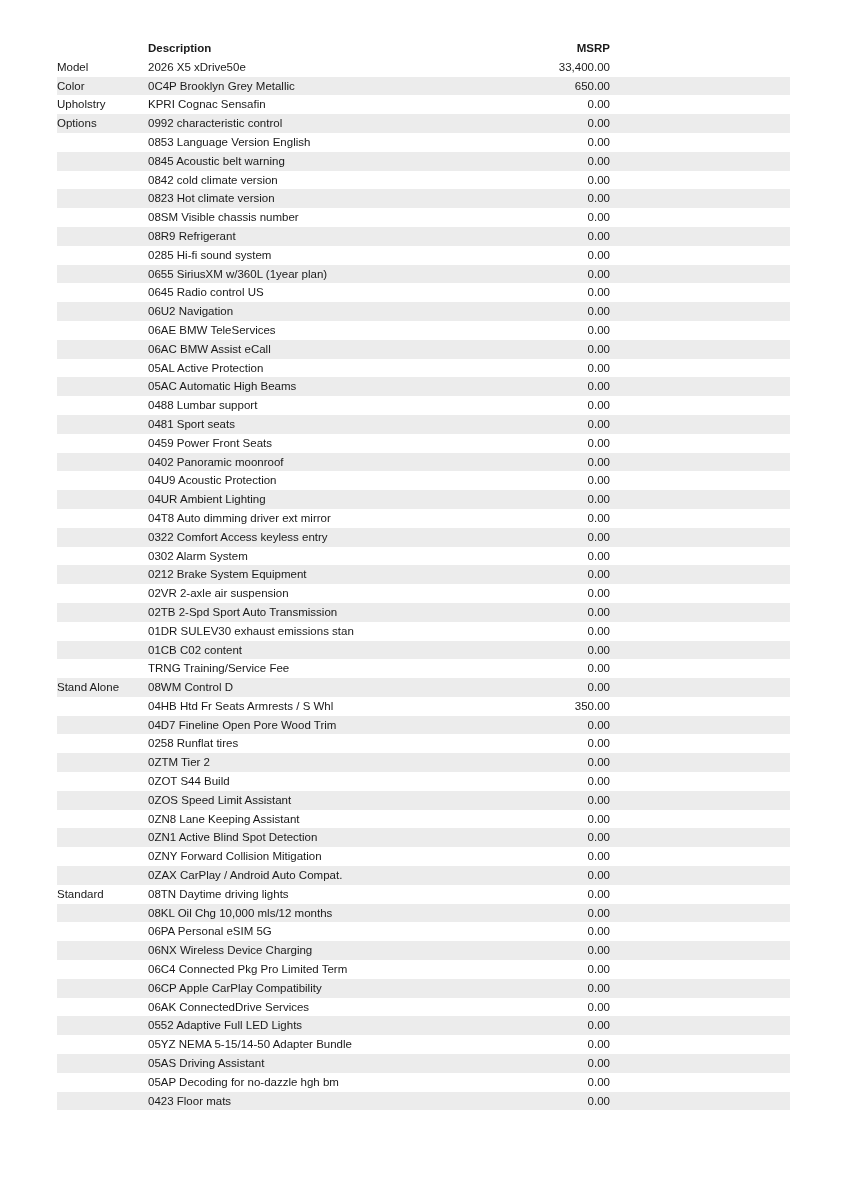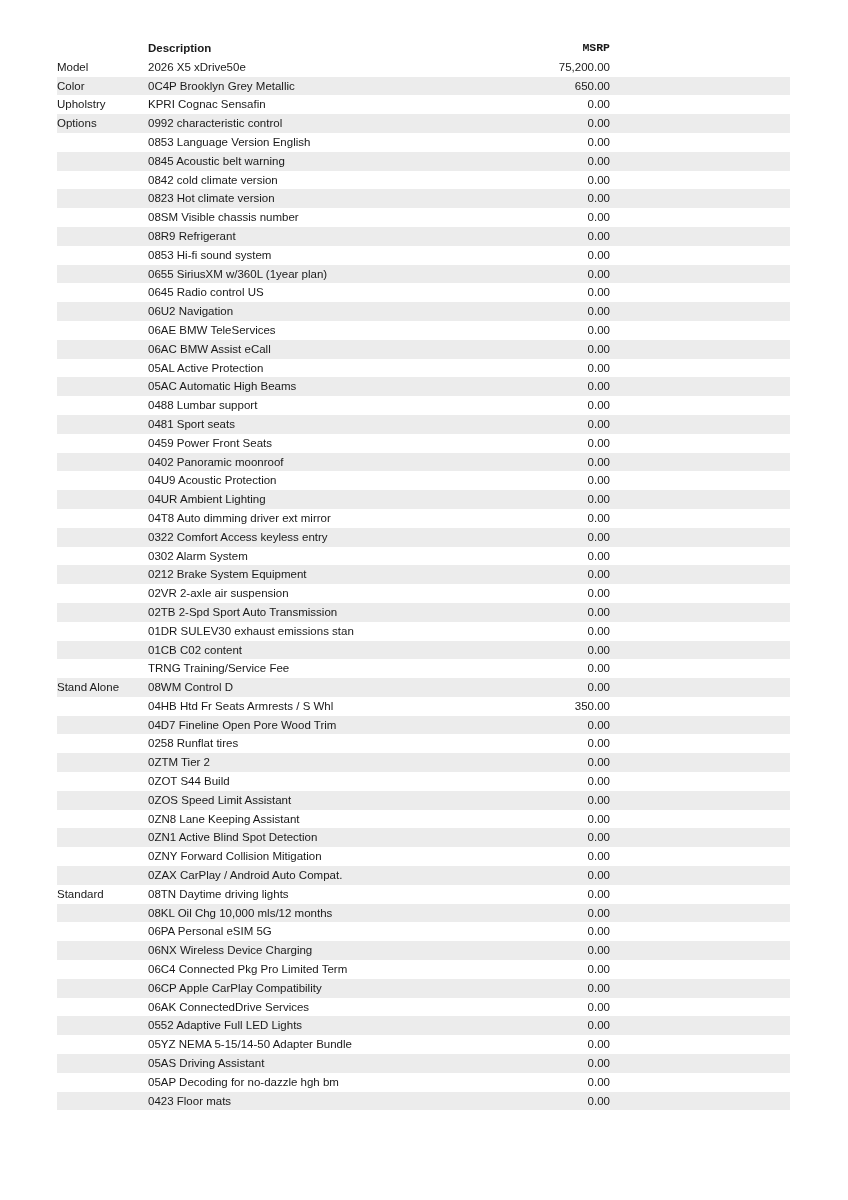--- a/index.html
+++ b/index.html
@@ -34,21 +34,21 @@
   table.options col.c-pad   { width: 180px; }
   table.options th, table.options td {
     padding: 0;
     height: 18.8px;
     line-height: 18.8px;
     vertical-align: middle;
     white-space: nowrap;
     overflow: hidden;
   }
   table.options thead th { background: #ffffff; font-weight: bold; text-align: left; }
-  table.options thead th.msrp { text-align: right; font-family: Liberation Mono, monospace; }
+  table.options thead th.msrp { text-align: right; }
   table.options tbody tr:nth-child(even) td { background: #ececec; }
   table.options tbody tr:nth-child(odd) td  { background: #ffffff; }
   td.cat  { padding-left: 5px; margin-left: 32px; }
   td.desc {}
   td.msrp, th.msrp { text-align: right; }
 </style>
 </head>
 <body>
 
 <div class="page">
@@ -64,21 +64,21 @@
         <th></th>
         <th>Description</th>
         <th class="msrp">MSRP</th>
         <th></th>
       </tr>
     </thead>
     <tbody id="table-body">
   <tr>
     <td class="cat">Model</td>
     <td class="desc">2026 X5 xDrive50e</td>
-    <td class="msrp">75,200.00</td>
+    <td class="msrp">33,400.00</td>
     <td class="pad"></td>
   </tr>
 
   <tr>
     <td class="cat">Color</td>
     <td class="desc">0C4P Brooklyn Grey Metallic</td>
     <td class="msrp">650.00</td>
     <td class="pad"></td>
   </tr>
 
@@ -134,21 +134,21 @@
   <tr>
     <td class="cat"></td>
     <td class="desc">08R9 Refrigerant</td>
     <td class="msrp">0.00</td>
     <td class="pad"></td>
   </tr>
 
 
   <tr>
     <td class="cat"></td>
-    <td class="desc">0853 Hi-fi sound system</td>
+    <td class="desc">0285 Hi-fi sound system</td>
     <td class="msrp">0.00</td>
     <td class="pad"></td>
   </tr>
 
   <tr>
     <td class="cat"></td>
     <td class="desc">0655 SiriusXM w/360L (1year plan)</td>
     <td class="msrp">0.00</td>
     <td class="pad"></td>
   </tr>

